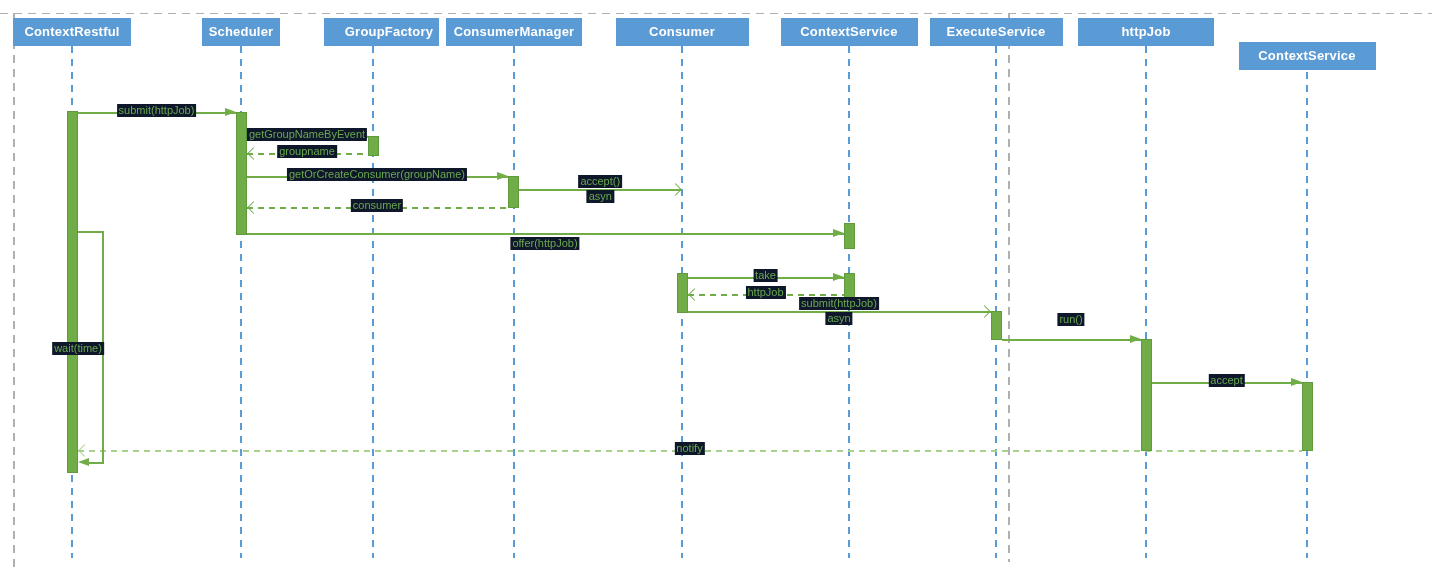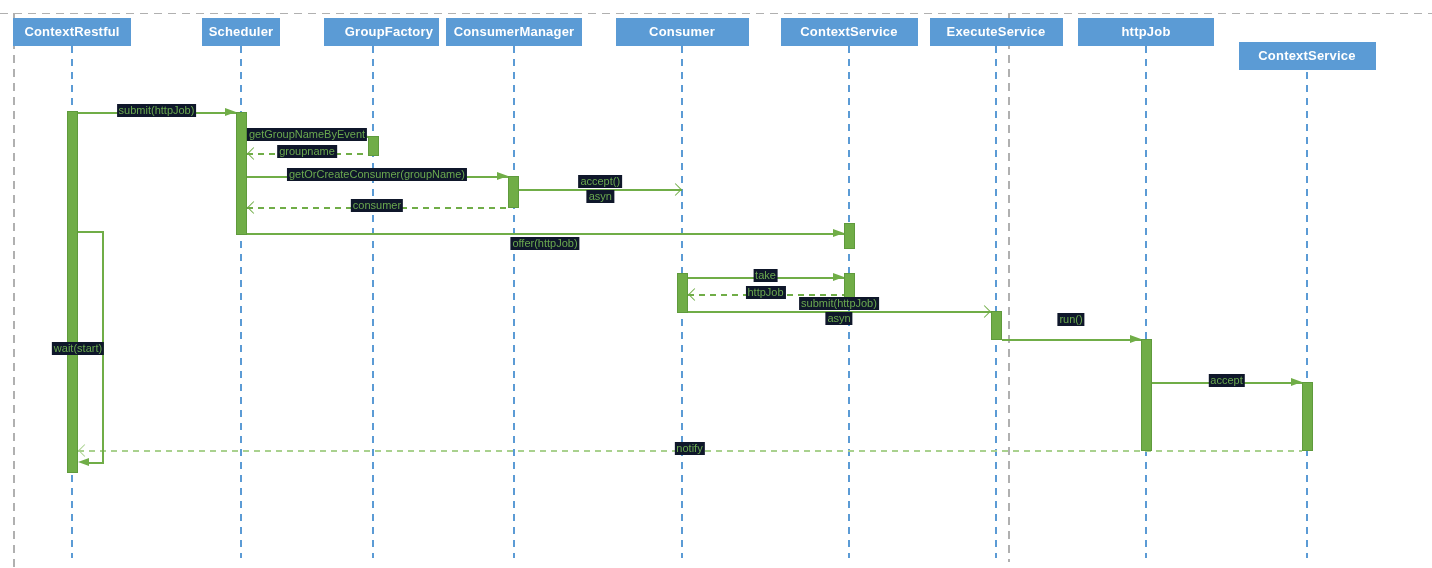--- a/index.html
+++ b/index.html
@@ -117,14 +117,14 @@
     <div class="mline" style="left: 1151.5px; top: 382px; width: 150px; background: rgb(112, 173, 71);"></div>
     <div class="ah-f" style="top: 378px; border-top: 4.5px solid transparent; border-bottom: 4.5px solid transparent; left: 1290.5px; border-left: 11px solid rgb(112, 173, 71);"></div>
     <span class="mlabel" style="left: 1226.5px; top: 374px; color: rgb(106, 168, 79);">accept</span>
     <div class="mline" style="left: 77.5px; top: 450px; width: 1224px; background: repeating-linear-gradient(to right, rgb(169, 209, 142) 0px, rgb(169, 209, 142) 6px, transparent 6px, transparent 11px);"></div>
     <div class="ah-o" style="top: 446px; border-top: 1.5px solid rgb(169, 209, 142); left: 79.5px; border-left: 1.5px solid rgb(169, 209, 142); transform: rotate(-45deg);"></div>
     <span class="mlabel" style="left: 689.5px; top: 442px; color: rgb(106, 168, 79);">notify</span>
     <div class="seg" style="left: 77.5px; top: 231px; width: 24.5px; height: 1.5px; background: rgb(112, 173, 71);"></div>
     <div class="seg" style="left: 102px; top: 231px; width: 1.5px; height: 232.5px; background: rgb(112, 173, 71);"></div>
     <div class="seg" style="left: 86px; top: 462px; width: 16px; height: 1.5px; background: rgb(112, 173, 71);"></div>
     <div class="ah-f" style="left: 78px; top: 458px; border-top: 4.5px solid transparent; border-bottom: 4.5px solid transparent; border-right: 11px solid rgb(112, 173, 71);"></div>
-    <span class="mlabel" style="left: 78px; top: 342px; z-index: 6; color: rgb(106, 168, 79);">wait(start)</span>
+    <span class="mlabel" style="left: 78px; top: 342px; z-index: 6; color: rgb(106, 168, 79);">wait(time)</span>
   </div>
 
 </body></html>

